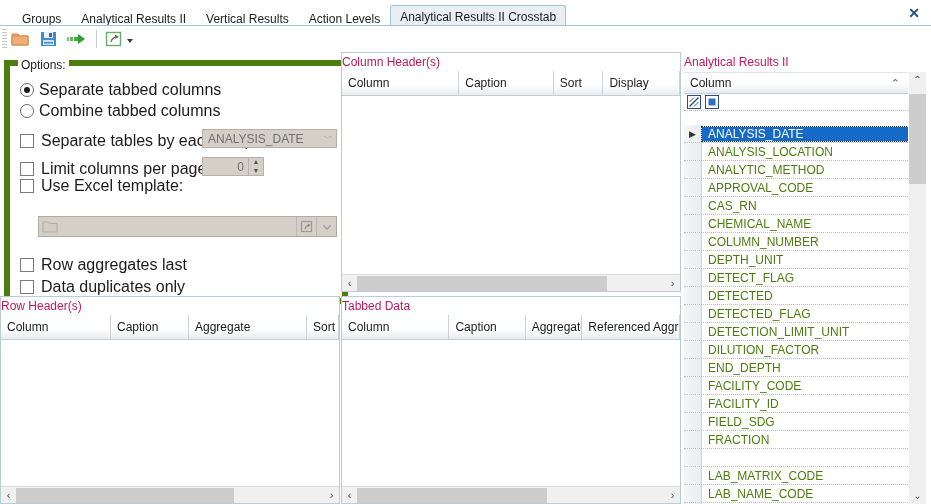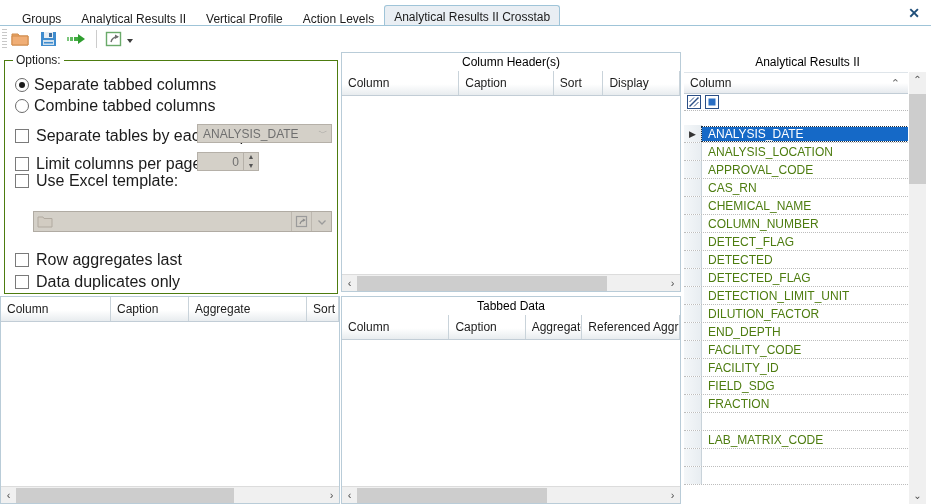--- a/index.html
+++ b/index.html
@@ -55,29 +55,29 @@
     background:#ffffff;
   }
   .grip{
     position:absolute;left:2px;top:3px;width:5px;height:20px;
   }
   .grip i{display:block;width:5px;height:1px;background:#c8c8c8;margin-bottom:2px;}
   .tbtn{position:absolute;top:4px;width:20px;height:18px;cursor:default;}
   .tbsep{position:absolute;top:4px;width:1px;height:18px;background:#cccccc;}
   .gbox{
     position:absolute;
-    border:1px solid #4d7c0f;
+    border:6px solid #4d7c0f;
     background:#ffffff;
   }
   .gbox-title{
     position:absolute;top:-8px;left:8px;
     background:#ffffff;padding:0 3px;font-size:12px;color:#1b1b1b;
   }
   .ptitle{
-    text-align:center;font-size:12px;color:#000000;
+    text-align:left;font-size:12px;color:#be185d;
     height:18px;line-height:18px;
   }
 
   
   .row{position:absolute;display:flex;align-items:center;white-space:nowrap;}
   .radio{
     width:12px;height:12px;border:1px solid #6b6b6b;border-radius:50%;
     background:#fff;margin-right:5px;position:relative;flex:none;
   }
   .radio.on::after{
@@ -177,21 +177,21 @@
   .listrow.sel .rowtxt{background:#1569c7;color:#ffffff;outline:1px dotted #203040;}
   .listclip{position:absolute;overflow:hidden;}
 </style>
 </head>
 <body>
 
 <div class="tabstrip">
   <div class="tabs">
     <div class="tab"><span>Groups</span></div>
     <div class="tab"><span>Analytical Results II</span></div>
-    <div class="tab"><span>Vertical Profile</span></div>
+    <div class="tab"><span>Vertical Results</span></div>
     <div class="tab"><span>Action Levels</span></div>
     <div class="tab active"><span>Analytical Results II Crosstab</span></div>
   </div>
   <div class="closebtn">✕</div>
 </div>
 <div class="tabline"></div>
 
 <div class="toolbar">
   <div class="grip">
     <i></i>
@@ -327,20 +327,21 @@
   <div class="hsb" style="left:0;bottom:0;width:338px;">
     <span class="ar">‹</span>
     <span class="track">
       <span class="thumb" style="width:250px;"></span>
     </span>
     <span class="ar">›</span>
   </div>
 </div>
 
 <div class="gridpanel" style="left:0px;top:296px;width:340px;height:208px;">
+  <div class="ptitle">Row Header(s)</div>
   <div class="gridhead">
     <div class="gcell" style="width:110px;">Column</div>
     <div class="gcell" style="width:78px;">Caption</div>
     <div class="gcell" style="width:118px;">Aggregate</div>
     <div class="gcell" style="width:32px;">Sort</div>
   </div>
   <div class="gridbody" style="height:147px;"></div>
   <div class="hsb" style="left:0;bottom:0;width:338px;">
     <span class="ar">‹</span>
     <span class="track">
@@ -396,36 +397,44 @@
       <div class="listrow sel">
           <span class="rowind">▶</span>
           <span class="rowtxt">ANALYSIS_DATE</span>
         </div>
       <div class="listrow">
           <span class="rowind"></span>
           <span class="rowtxt">ANALYSIS_LOCATION</span>
         </div>
       <div class="listrow">
           <span class="rowind"></span>
+          <span class="rowtxt">ANALYTIC_METHOD</span>
+        </div>
+      <div class="listrow">
+          <span class="rowind"></span>
           <span class="rowtxt">APPROVAL_CODE</span>
         </div>
       <div class="listrow">
           <span class="rowind"></span>
           <span class="rowtxt">CAS_RN</span>
         </div>
       <div class="listrow">
           <span class="rowind"></span>
           <span class="rowtxt">CHEMICAL_NAME</span>
         </div>
       <div class="listrow">
           <span class="rowind"></span>
           <span class="rowtxt">COLUMN_NUMBER</span>
         </div>
       <div class="listrow">
           <span class="rowind"></span>
+          <span class="rowtxt">DEPTH_UNIT</span>
+        </div>
+      <div class="listrow">
+          <span class="rowind"></span>
           <span class="rowtxt">DETECT_FLAG</span>
         </div>
       <div class="listrow">
           <span class="rowind"></span>
           <span class="rowtxt">DETECTED</span>
         </div>
       <div class="listrow">
           <span class="rowind"></span>
           <span class="rowtxt">DETECTED_FLAG</span>
         </div>
@@ -459,20 +468,21 @@
         </div>
       <div class="listrow">
           <span class="rowind"></span>
         </div>
       <div class="listrow">
           <span class="rowind"></span>
           <span class="rowtxt">LAB_MATRIX_CODE</span>
         </div>
       <div class="listrow">
           <span class="rowind"></span>
+          <span class="rowtxt">LAB_NAME_CODE</span>
         </div>
       <div class="listrow">
           <span class="rowind"></span>
         </div>
     </div>
   </div>
 
   <div class="vsb" style="left:225px;top:20px;height:432px;">
     <span class="ar">⌃</span>
     <span class="track">

